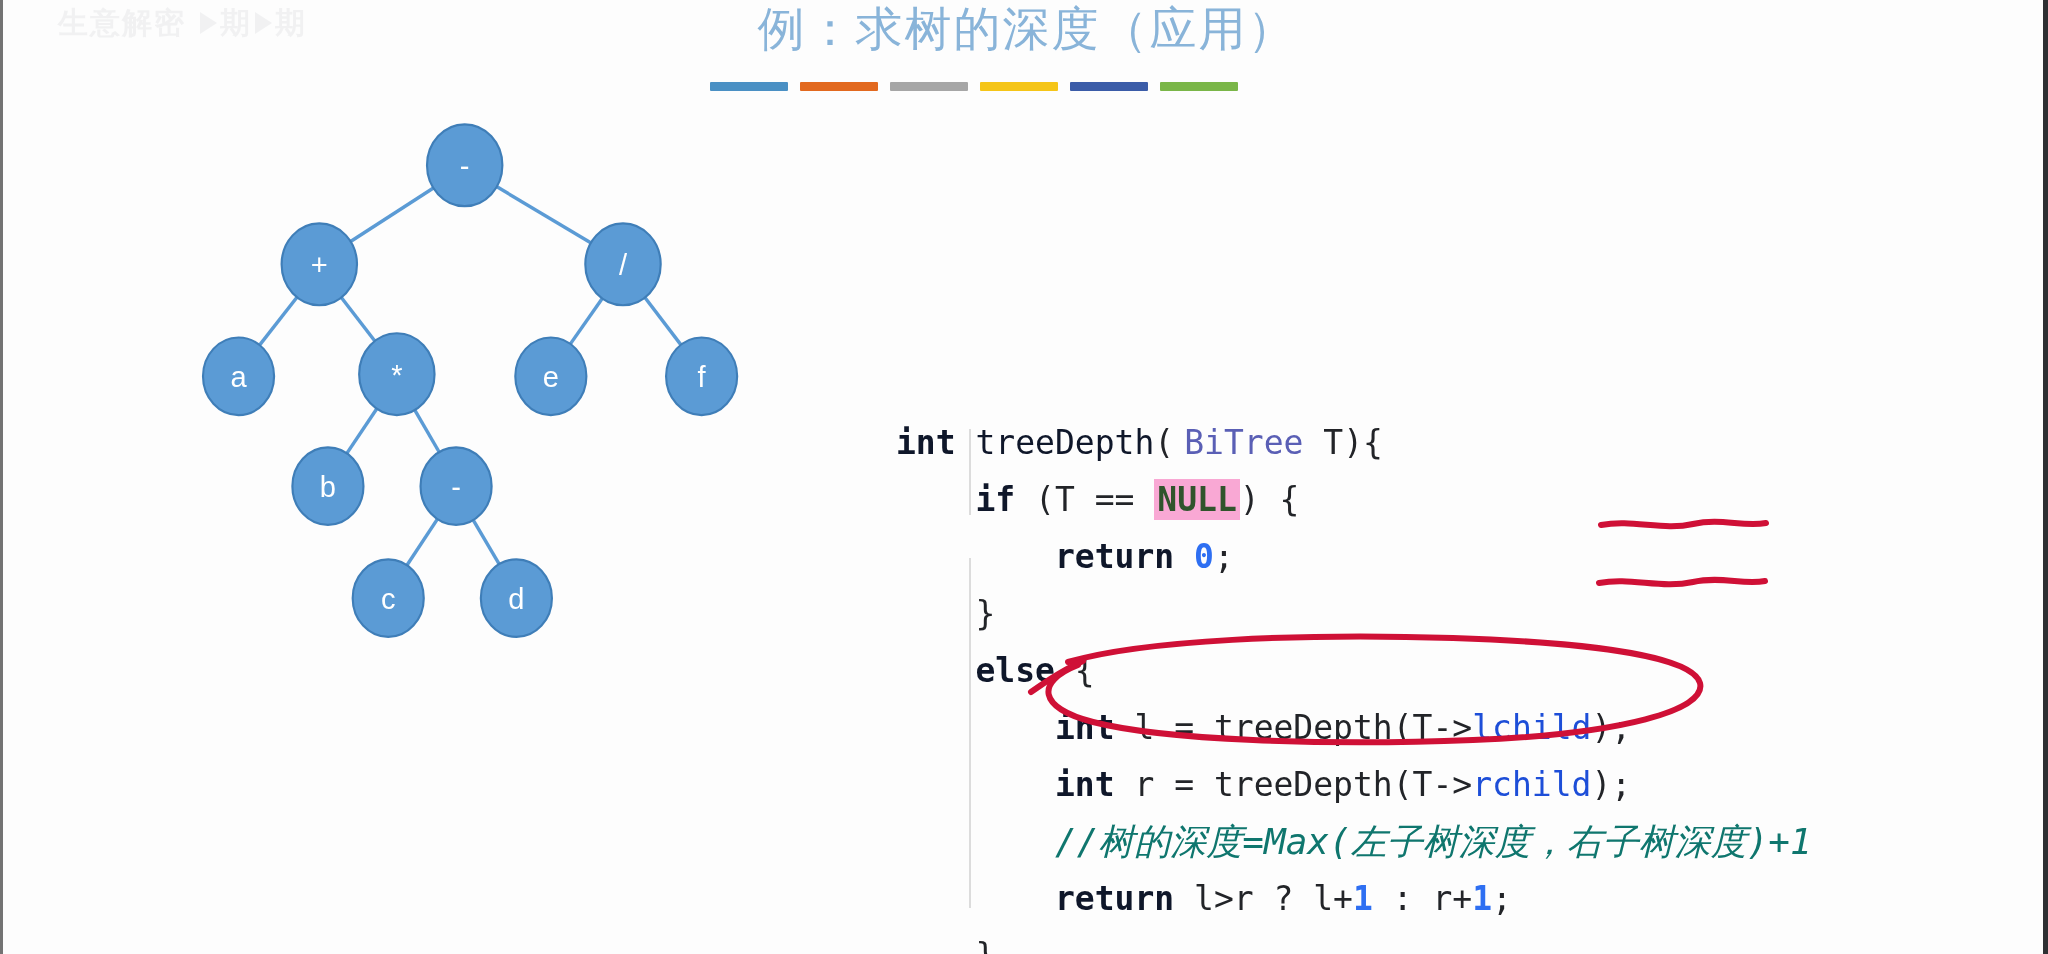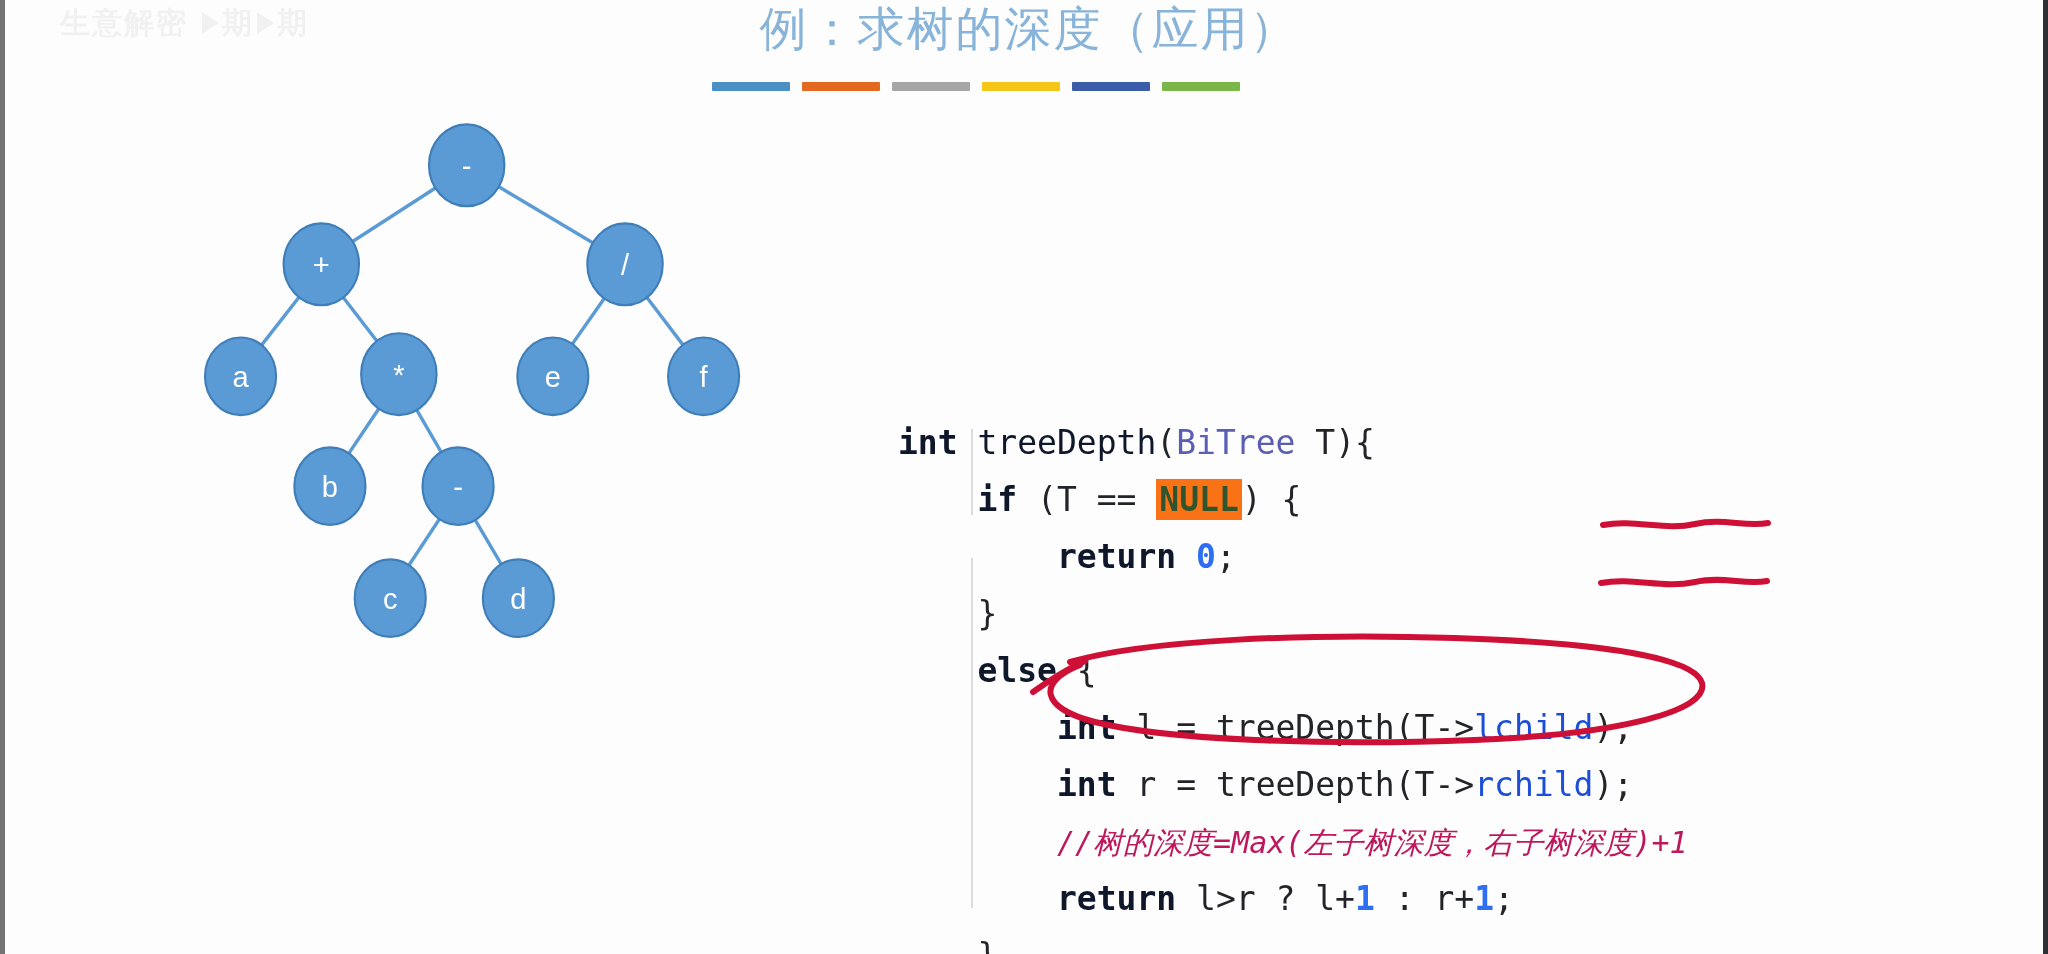--- a/index.html
+++ b/index.html
@@ -7,21 +7,21 @@
     padding: 0;
     background: #ffffff;
   }
   #screen {
     position: relative;
     width: 2048px;
     height: 954px;
     background: #fdfdfd;
     overflow: hidden;
     font-family: "Liberation Sans", sans-serif;
-    border-left: 5px solid #737373;
+    border-left: 3px solid #737373;
     border-right: 5px solid #2e3033;
     box-sizing: border-box;
   }
 
   
   #watermark {
     position: absolute;
     left: 55px;
     top: 2px;
     width: 340px;
@@ -113,26 +113,26 @@
     left: 893px;
     top: 186px;
     font-family: "DejaVu Sans Mono", monospace;
     font-size: 33px;
     line-height: 57px;
     color: #222428;
     white-space: pre;
   }
   #code .ln { position: relative; height: 57px; }
   .kw      { color: #0f172a; font-weight: bold; }
-  .typ     { color: #5a5fb5; }
+  .typ     { color: #5a5fb5; margin-left: 10px; }
   .fn      { color: #0f172a; }
   .num     { color: #2e6ff2; font-weight: bold; }
-  .nullk   { color: #30542c; font-weight: bold; background: #f97316; padding: 1px 3px; }
+  .nullk   { color: #30542c; font-weight: bold; background: #f9a8d4; padding: 1px 3px; }
   .member  { color: #1d4ed8; }
-  .cmt     { color: #be185d; font-style: italic; font-size: 30px; }
+  .cmt     { color: #0f766e; font-style: italic; font-size: 36px; }
   .plain   { color: #222428; }
 
   
   .guide {
     position: absolute;
     width: 2px;
     background: #dcdcdc;
   }
   #guide-if   { left: 73px;  top: 243px;  height: 86px; }
   #guide-else { left: 73px;  top: 372px;  height: 350px; }

